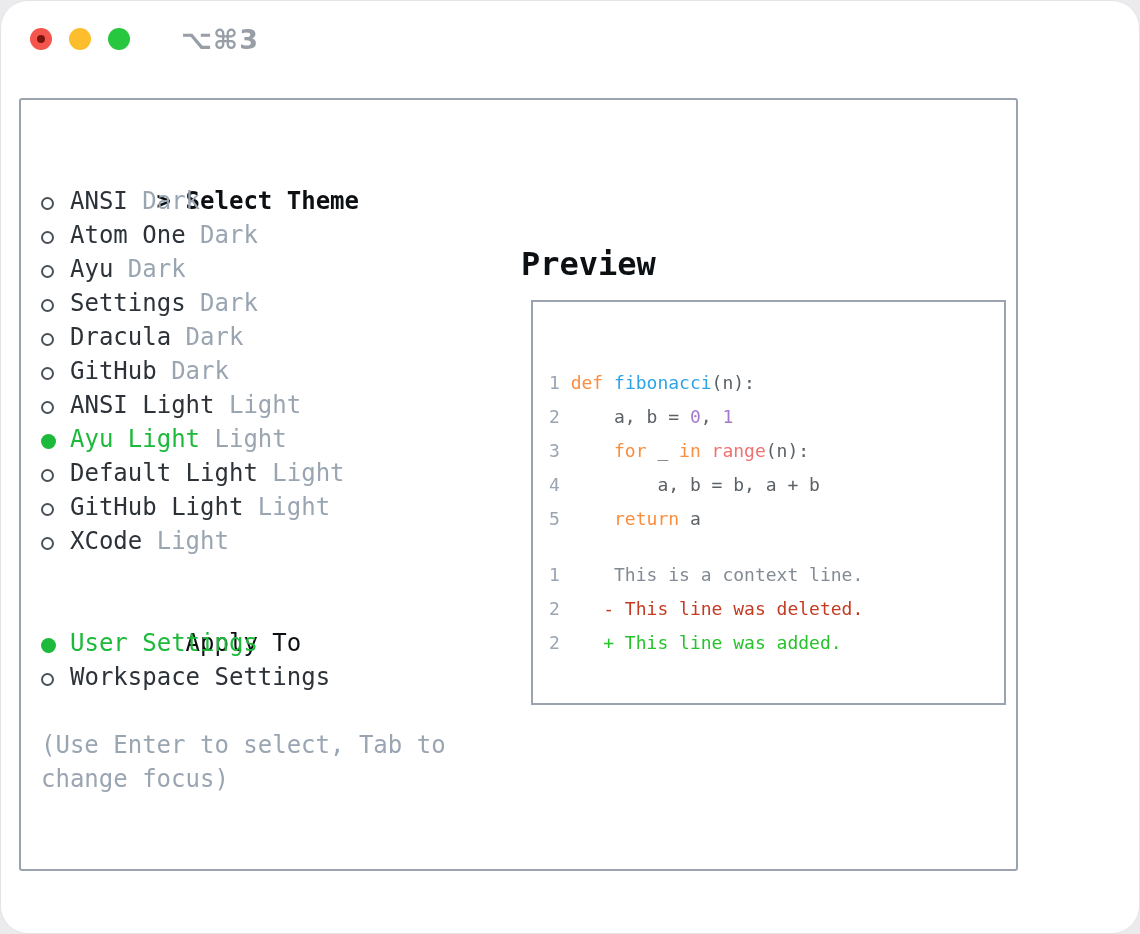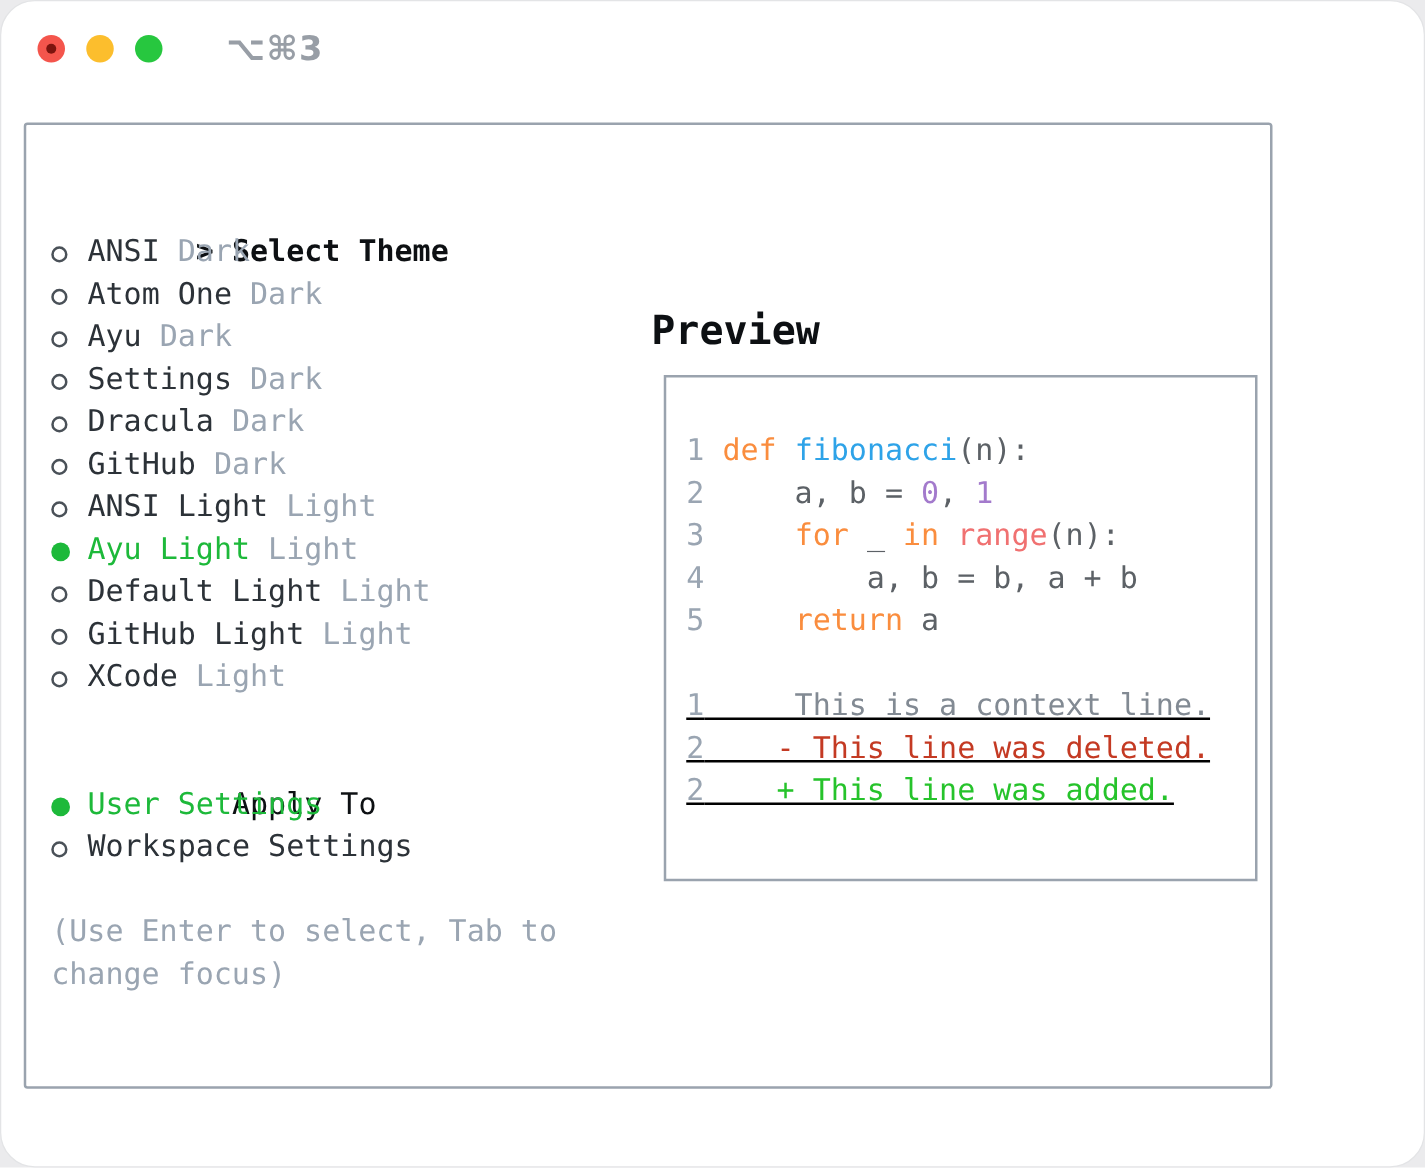--- a/index.html
+++ b/index.html
@@ -51,32 +51,32 @@
   .help{color:var(--muted_gray);}
   
   .preview-title{
     position:absolute;left:500px;top:147px;font-size:32px;line-height:34px;
     font-weight:bold;color:var(--heading_black);
   }
   .preview-box{
     position:absolute;left:510px;top:200px;width:475px;height:405px;
     border:2px solid var(--border_gray);box-sizing:border-box;background:#fff;
   }
-  .code{padding:41px 0 0 16px;font-size:24px;}
+  .code{padding:64px 0 0 16px;font-size:18px;}
   .cline{white-space:pre;height:34px;line-height:34px;}
   .ln{color:var(--muted_gray);}
   .c-kw{color:var(--keyword_orange);}
   .c-fn{color:var(--function_blue);}
   .c-nm{color:var(--number_purple);}
   .c-bi{color:var(--builtin_pink);}
   .c-pl{color:var(--code_text);}
   .c-ctx{color:var(--context_gray);}
   .c-del{color:var(--deleted_red);}
   .c-add{color:var(--added_green);}
-  .diff-block{margin-top:34px;text-decoration:underline;}
+  .diff-block{margin-top:22px;}
 </style>
 </head>
 <body>
 
 <div class="card">
 
   <div class="titlebar">
     <span class="dot red">
         <span class="innerdot"></span>
       </span>

